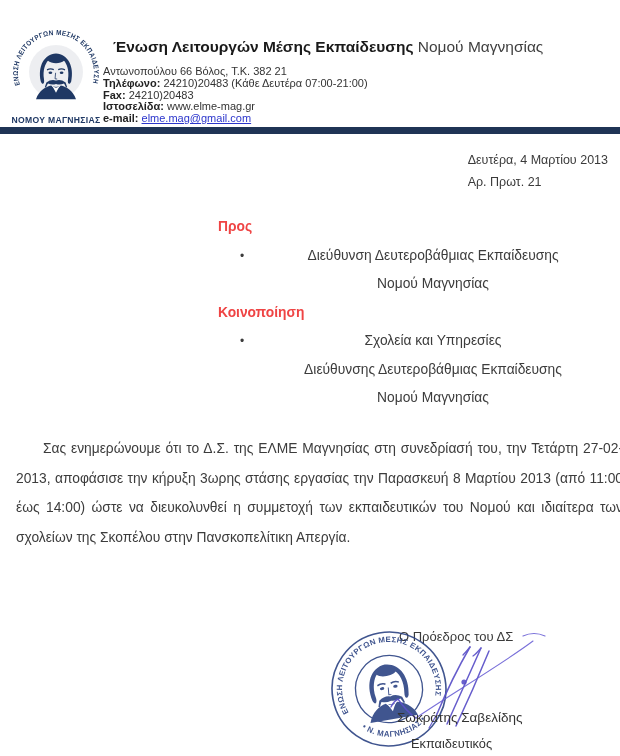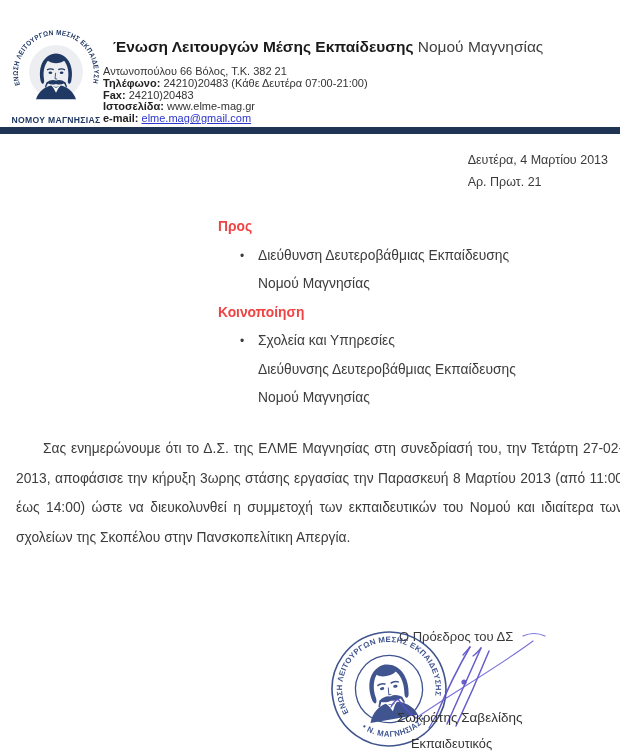--- a/index.html
+++ b/index.html
@@ -23,21 +23,21 @@
   .contact b{color:#222;}
   .contact a{color:var(--link);text-decoration:underline;}
   .header-bar{position:absolute;left:0;top:127px;width:620px;height:7px;background:var(--bar);}
   
   .meta{position:absolute;right:12px;top:150px;text-align:left;font-size:12.5px;line-height:21.5px;color:#3a3a3a;}
   
   .recipients{position:absolute;left:218px;top:213px;width:390px;font-size:13.8px;line-height:28.5px;color:var(--text);}
   .rec-label{font-weight:700;color:#ef4444;}
   .rec-item{display:flex;}
   .rec-bullet{width:18px;margin-left:22px;flex:0 0 18px;font-size:12px;}
-  .rec-lines{flex:1;}
+  .rec-lines{flex:1;text-align:center;}
   
   .body-par{
     position:absolute;left:5px;top:423px;width:607px;margin:11px;
     font-size:13.8px;line-height:29.6px;text-align:justify;text-indent:27px;color:var(--text);
   }
   
   .sig-role{position:absolute;left:399px;top:629px;font-size:13px;color:#3a3a3a;white-space:nowrap;}
   .stamp-svg{position:absolute;left:328px;top:628px;width:122px;height:122px;color:var(--stamp);opacity:0.9;}
   .ink-svg{position:absolute;left:385px;top:628px;width:225px;height:105px;}
   .sig-name{position:absolute;left:397px;top:710px;font-size:13.5px;color:#333;white-space:nowrap;}

